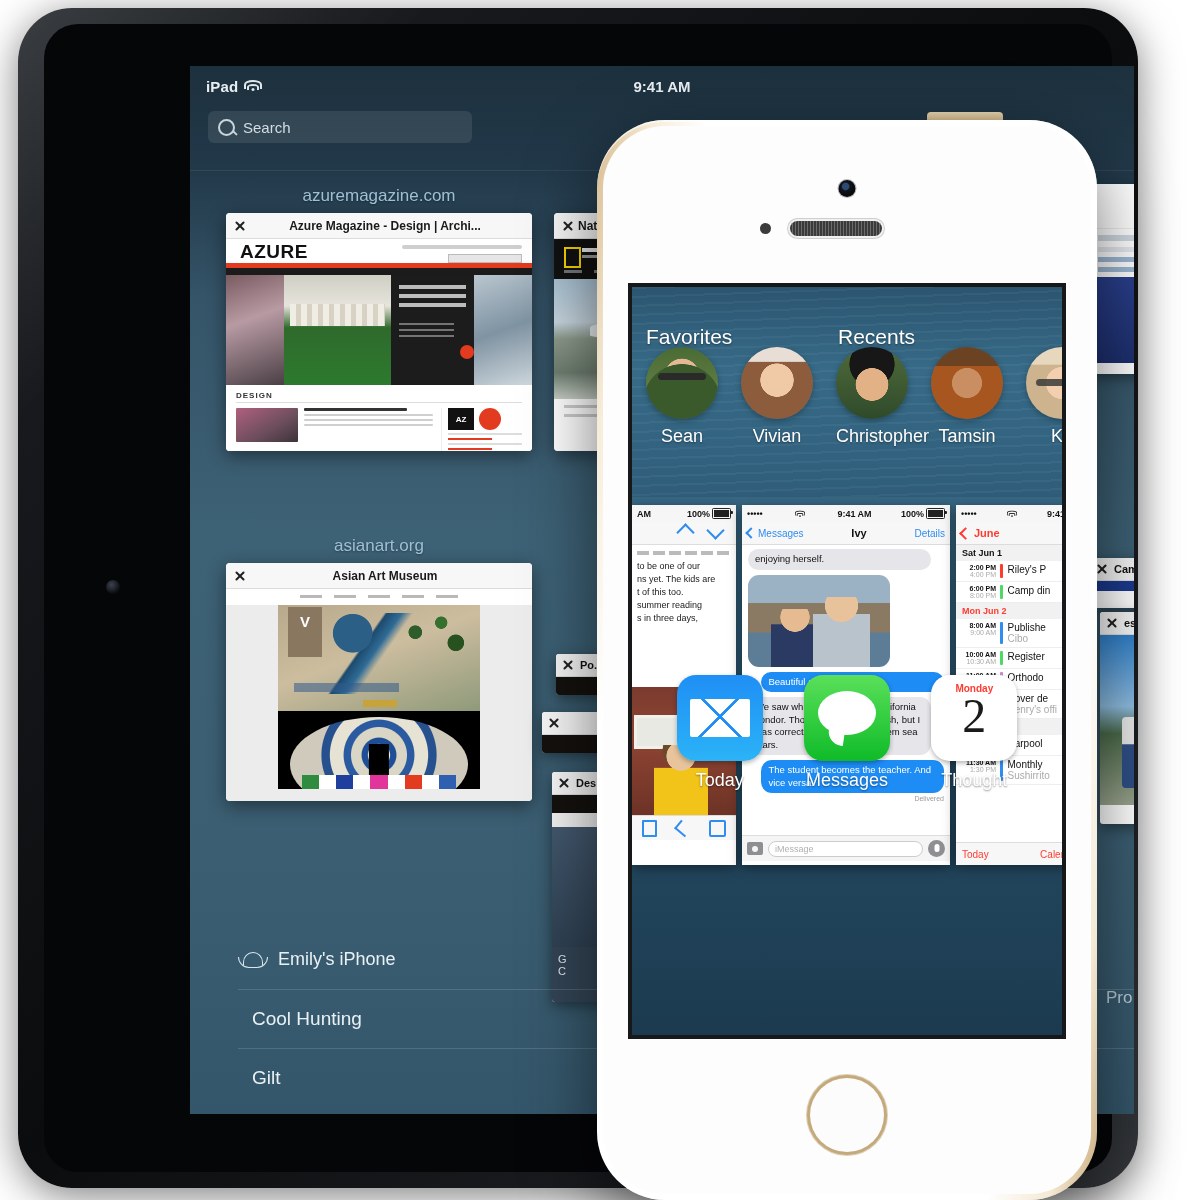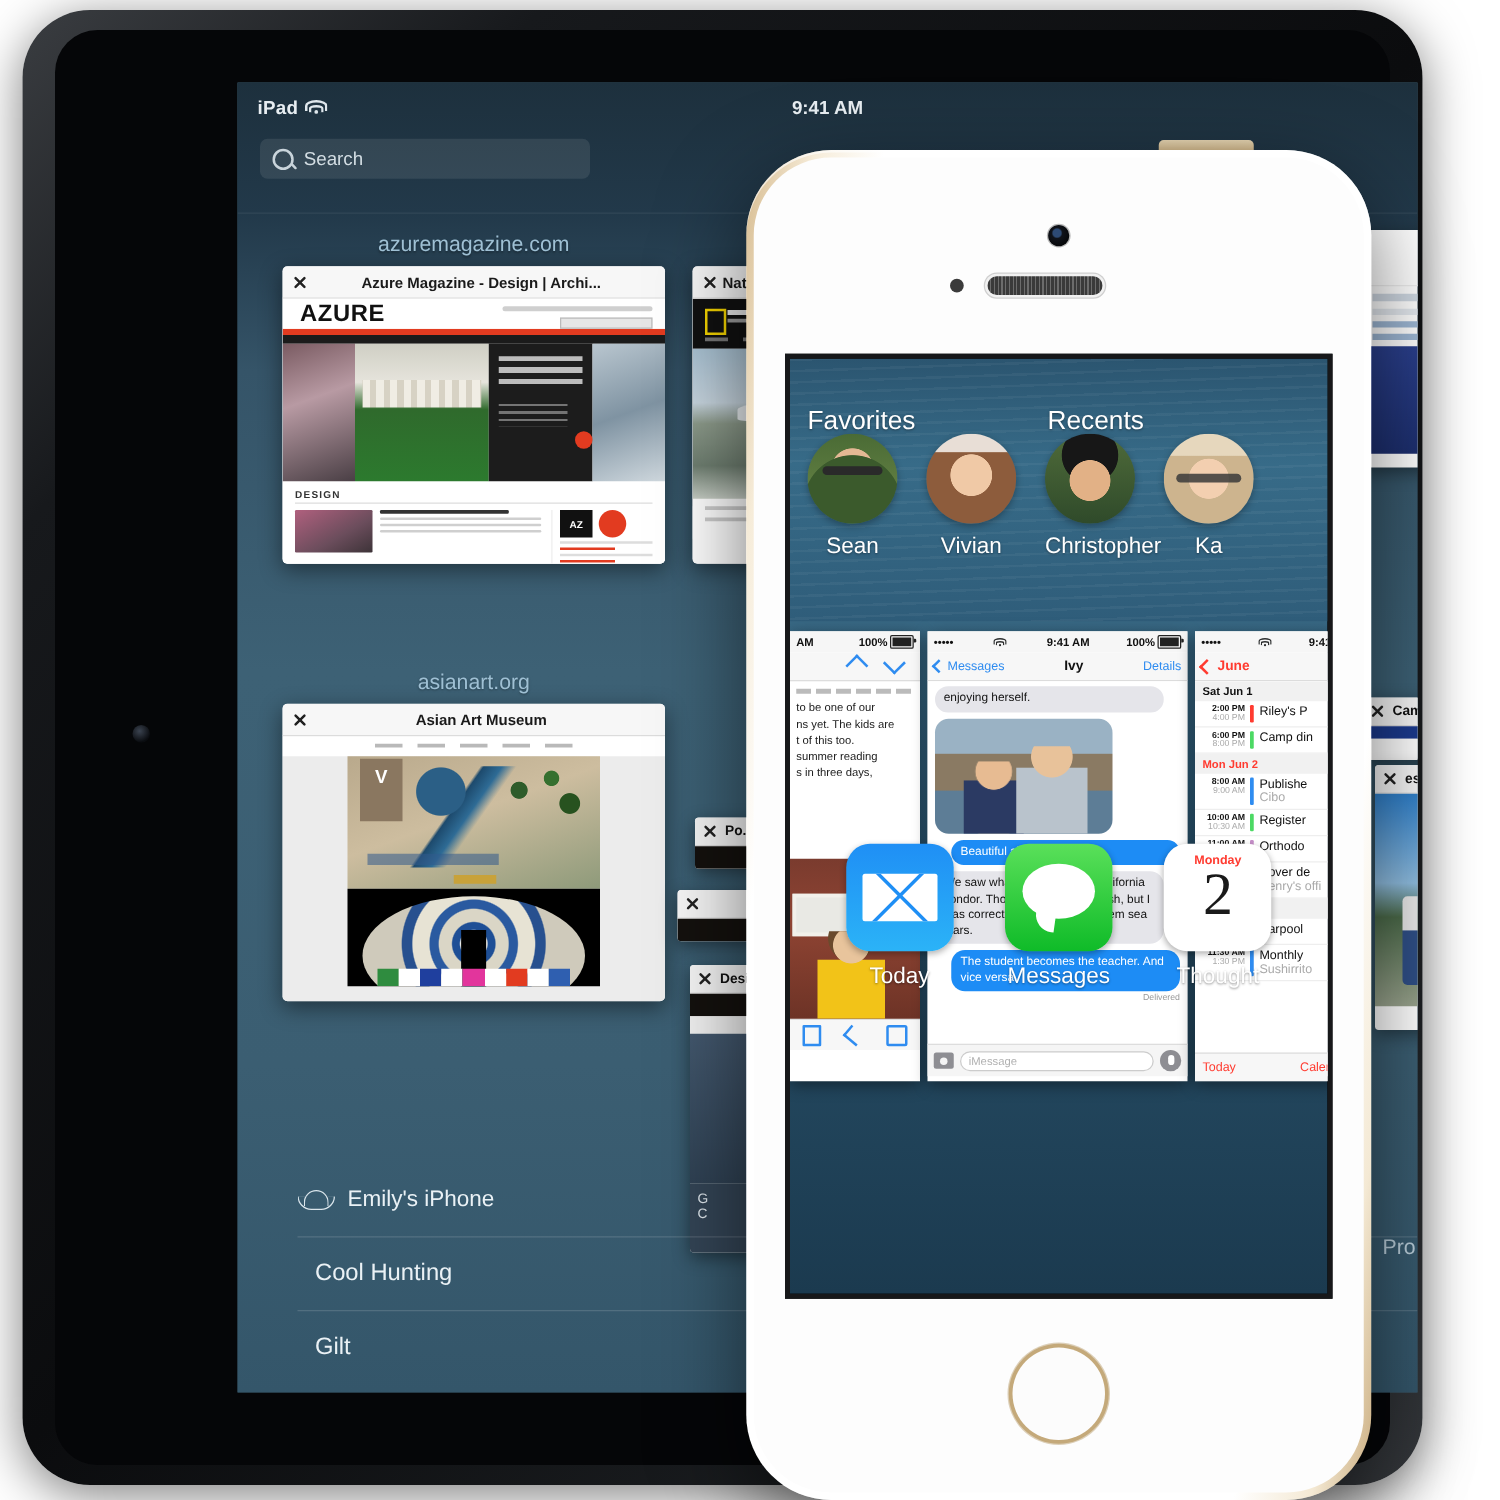--- a/index.html
+++ b/index.html
@@ -537,20 +537,24 @@
             </div>
             <div class="c-item">
               <div class="c-av f2"></div>
               <div class="c-name">Vivian</div>
             </div>
             <div class="c-item">
               <div class="c-av f3"></div>
               <div class="c-name">Christopher</div>
             </div>
             <div class="c-item">
+              <div class="c-av f4"></div>
+              <div class="c-name">Tamsin</div>
+            </div>
+            <div class="c-item">
               <div class="c-av f5"></div>
               <div class="c-name">Ka</div>
             </div>
           </div>
         </div>
 
         <div class="cards">
 
           <div class="appcard mail-card">
             <div class="sbar">

